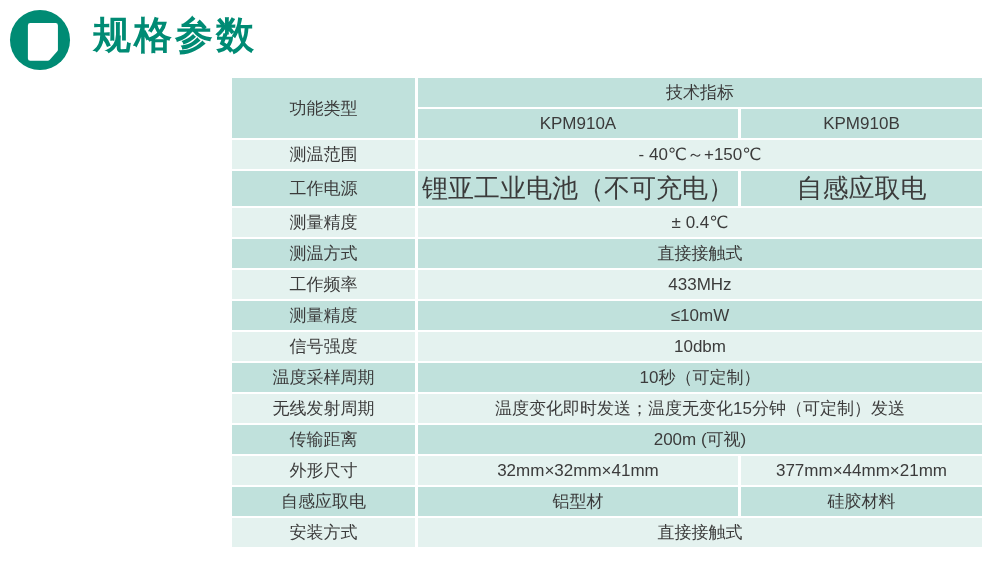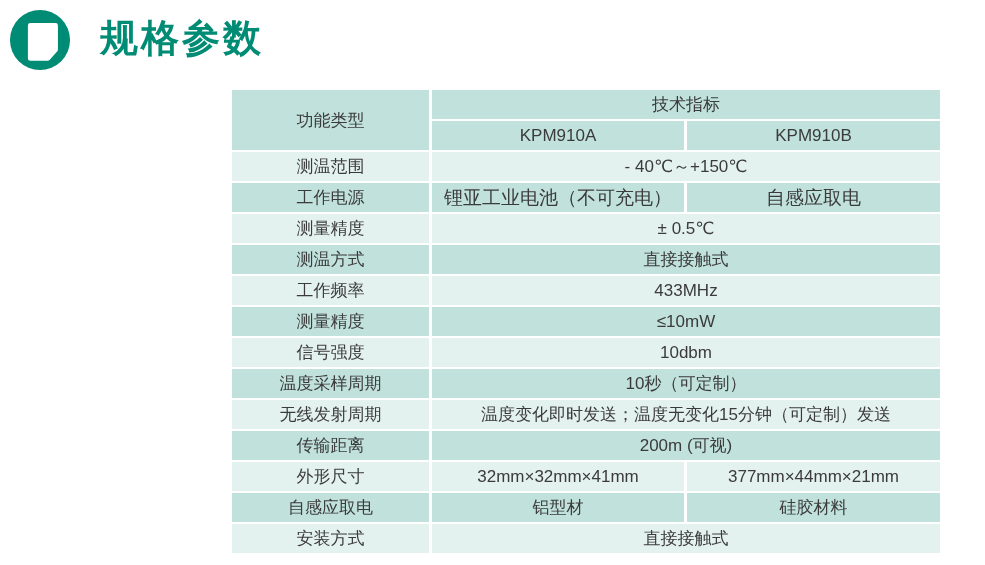--- a/index.html
+++ b/index.html
@@ -20,58 +20,59 @@
     overflow: hidden;
   }
 
   
   .page-header {
     position: absolute;
     top: 9px;
     left: 9px;
     display: flex;
     align-items: center;
-    gap: 29px;
+    gap: 22px;
+    font-family: Liberation Mono, monospace;
   }
   .page-header .logo { width: 62px; height: 62px; flex: 0 0 auto; }
   .page-title {
     font-size: 38px;
     font-weight: bold;
     color: var(--accent);
     letter-spacing: 3px;
     line-height: 1;
     padding-bottom: 4px;
   }
 
   
   table.spec {
     position: absolute;
     left: 229px;
-    top: 88px;
+    top: 76px;
     border-collapse: separate;
     border-spacing: 3px 2px;
     table-layout: fixed;
   }
   table.spec td {
     height: 29px;
     padding: 0 4px;
     text-align: center;
     vertical-align: middle;
     font-size: 17px;
     white-space: nowrap;
     overflow: hidden;
   }
   .col-label { width: 197px; }
   .col-a     { width: 252px; }
   .col-b     { width: 253px; }
 
   tr.dark  td { background: var(--row-dark); }
   tr.light td { background: var(--row-light); }
 
-  tr.row-power td.val { font-size: 19px; font-family: Liberation Mono, monospace; }
+  tr.row-power td.val { font-size: 26px; font-family: Liberation Mono, monospace; }
 </style>
 </head>
 <body>
 
 <div class="page-header">
   <span class="logo">
     <svg viewBox="0 0 64 64" width="62" height="62" aria-hidden="true">
       <circle cx="32" cy="32" r="31" fill="var(--accent)"></circle>
       <path d="M22 17 H48 V42 L40 51 H22 Z" fill="#ffffff" stroke="#ffffff" stroke-width="5" stroke-linejoin="round"></path>
     </svg>
@@ -101,21 +102,21 @@
     </tr>
 
     <tr class="dark row-power">
       <td>工作电源</td>
       <td class="val">锂亚工业电池（不可充电）</td>
       <td class="val">自感应取电</td>
     </tr>
 
     <tr class="light">
       <td>测量精度</td>
-      <td colspan="2" class="val">± 0.5℃</td>
+      <td colspan="2" class="val">± 0.4℃</td>
     </tr>
 
     <tr class="dark">
       <td>测温方式</td>
       <td colspan="2" class="val">直接接触式</td>
     </tr>
 
     <tr class="light">
       <td>工作频率</td>
       <td colspan="2" class="val">433MHz</td>

